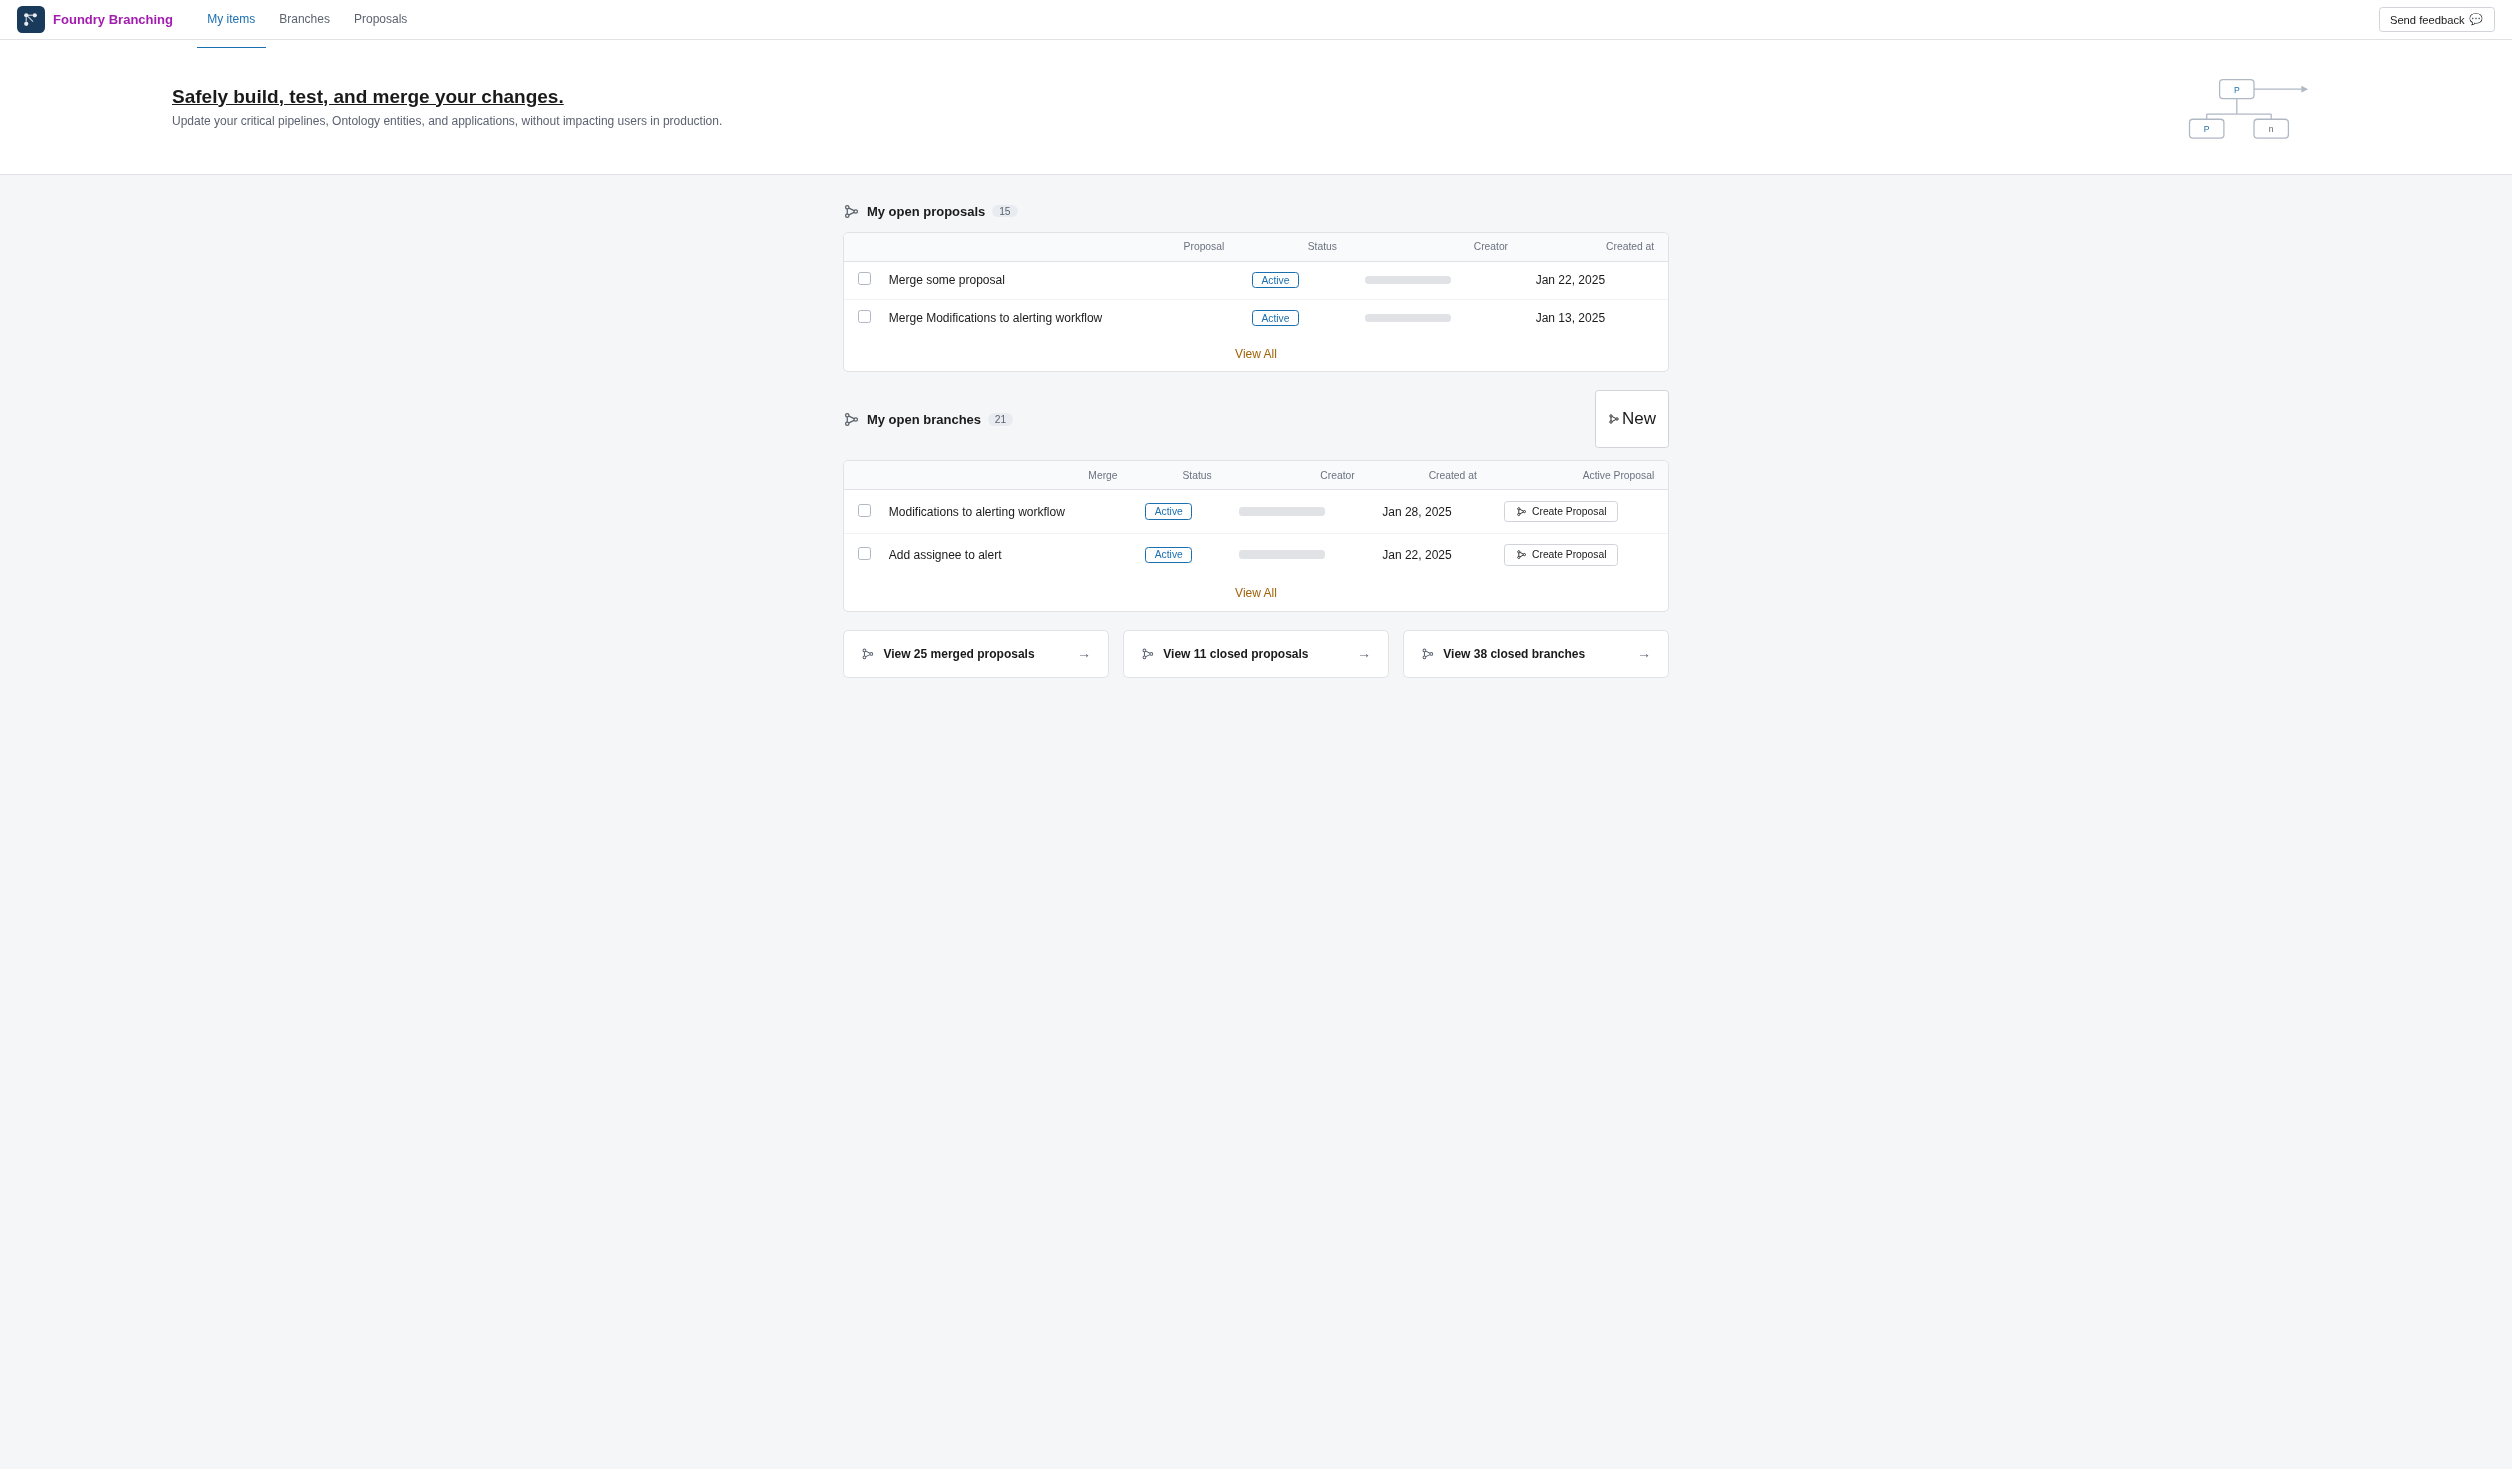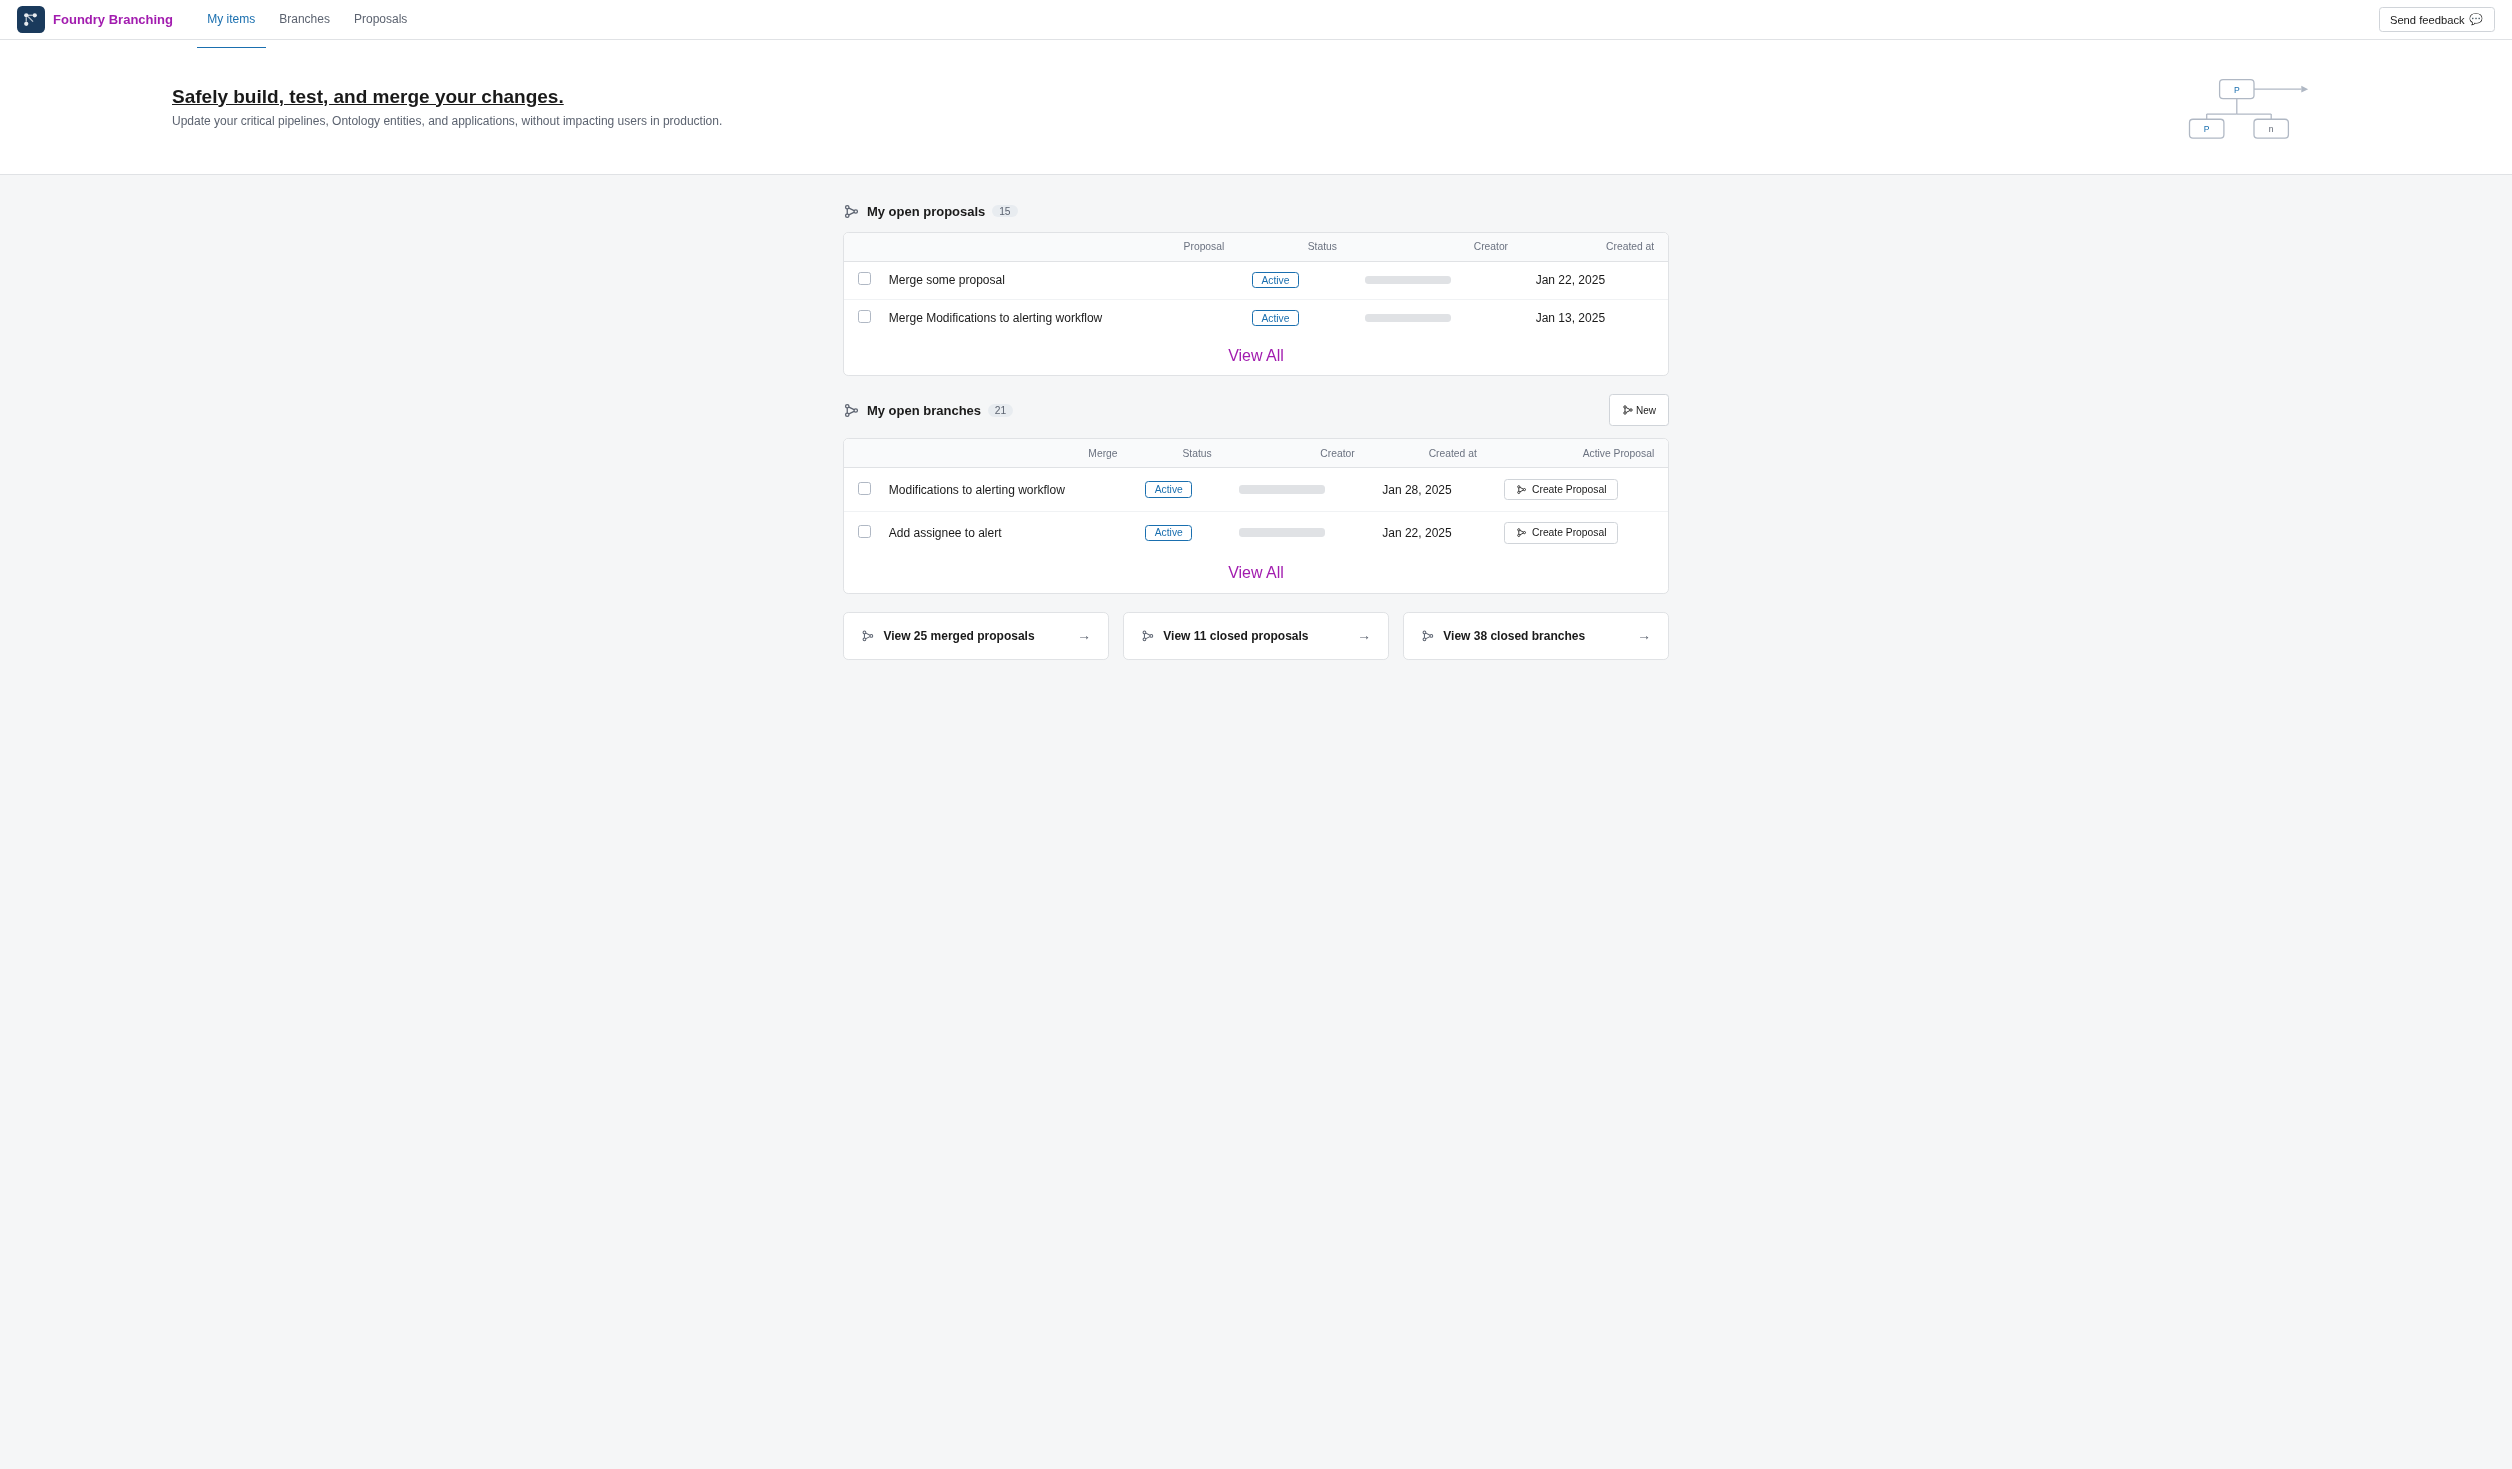--- a/index.html
+++ b/index.html
@@ -25,39 +25,39 @@
     
     .main { max-width: 860px; margin: 0 auto; padding: 27.5px 17px 27.5px; }
 
     
     .section { margin-bottom: 18px; }
     .section-header { display: flex; align-items: center; margin-bottom: 12px; gap: 6.9px; }
     .section-icon { width: 17px; height: 17px; flex-shrink: 0; color: #5c6370; }
     .section-title { font-size: 13px; font-weight: 600; color: #1a1a1a; }
     .section-badge { background: #e8ecf0; color: #5c6370; border-radius: 8.6px; padding: 0.9px 6.9px; font-size: 10.3px; font-weight: 500; }
     .section-actions { margin-left: auto; }
-    .new-btn { border: 0.9px solid #d0d4d9; border-radius: 3.4px; padding: 9px 12px; background: #fff; font-size: 10px; cursor: pointer; color: #1a1a1a; display: flex; align-items: center; gap: 2px; }
+    .new-btn { border: 0.9px solid #d0d4d9; border-radius: 3.4px; padding: 18px 12px; background: #fff; font-size: 17px; cursor: pointer; color: #1a1a1a; display: flex; align-items: center; gap: 2px; }
 
     
     .table-container { background: #fff; border: 0.9px solid #e0e2e5; border-radius: 5.2px; overflow: hidden; }
     table { width: 100%; border-collapse: collapse; }
     thead tr { background: #f9fafb; }
     th { padding: 8.6px 13.8px; text-align: right; font-size: 10.3px; font-weight: 500; color: #6b7280; border-bottom: 0.9px solid #e0e2e5; white-space: nowrap; }
     td { padding: 10.3px 13.8px; border-bottom: 0.9px solid #f0f2f4; font-size: 12px; color: #1a1a1a; vertical-align: middle; }
     tr:last-child td { border-bottom: none; }
 
     .checkbox-cell { width: 31px; padding-right: 3.4px; }
     .checkbox { width: 13px; height: 13px; border: 1.3px solid #b0b8c4; border-radius: 2.6px; background: #fff; cursor: pointer; display: inline-block; flex-shrink: 0; }
 
     .status-badge { display: inline-block; border: 0.9px solid #1a6faf; color: #1a6faf; border-radius: 3.4px; padding: 1.7px 8.6px; font-size: 10.3px; background: #fff; }
 
     .creator-placeholder { width: 86px; height: 8.6px; background: #e0e2e5; border-radius: 3.4px; display: inline-block; }
 
     .view-all-row td { text-align: center; padding: 10.3px; }
-    .view-all-link { color: #a21caf; cursor: pointer; font-size: 16px; text-decoration: none; background: none; border: none; }
+    .view-all-link { color: #a16207; cursor: pointer; font-size: 12px; text-decoration: none; background: none; border: none; }
 
     .create-proposal-btn { border: 0.9px solid #d0d4d9; border-radius: 3.4px; padding: 4.3px 10.3px; background: #fff; font-size: 10.3px; cursor: pointer; color: #1a1a1a; display: flex; align-items: center; gap: 5.2px; white-space: nowrap; }
 
     
     .bottom-cards { display: flex; gap: 13.8px; margin-top: 13.8px; font-weight: bold; }
     .bottom-card { flex: 1; background: #fff; border: 0.9px solid #e0e2e5; border-radius: 5.2px; padding: 15.5px 17px; display: flex; align-items: center; justify-content: space-between; cursor: pointer; text-decoration: none; color: #1a1a1a; }
     .bottom-card-left { display: flex; align-items: center; gap: 8.6px; }
     .bottom-card-text { font-size: 12px; color: #1a1a1a; }
     .arrow-icon { color: #5c6370; font-size: 13.8px; }
 

